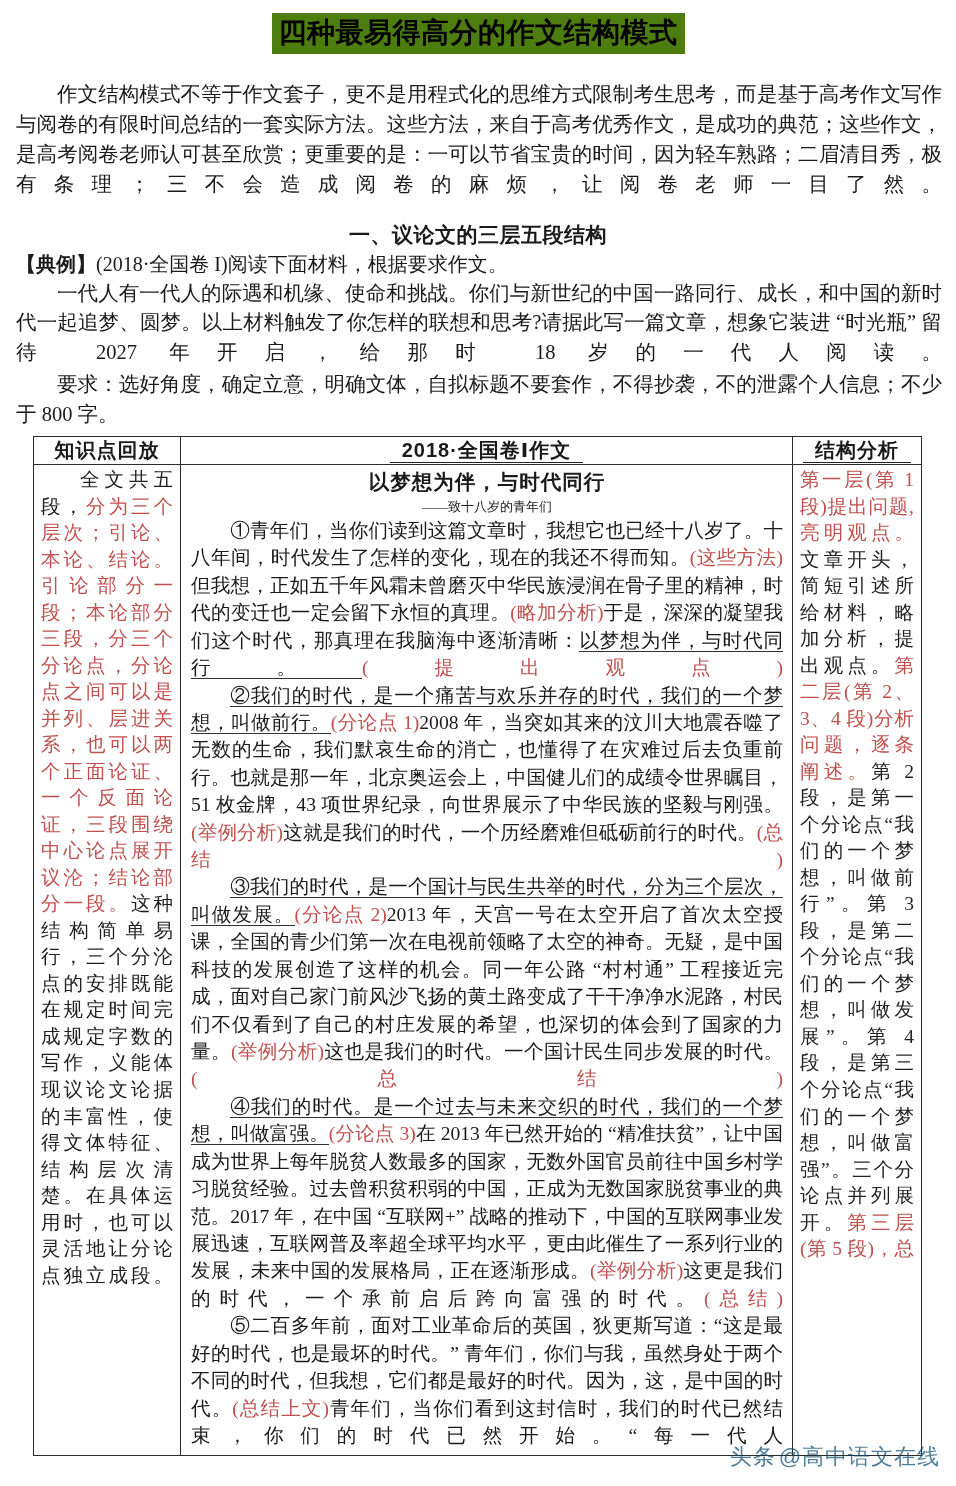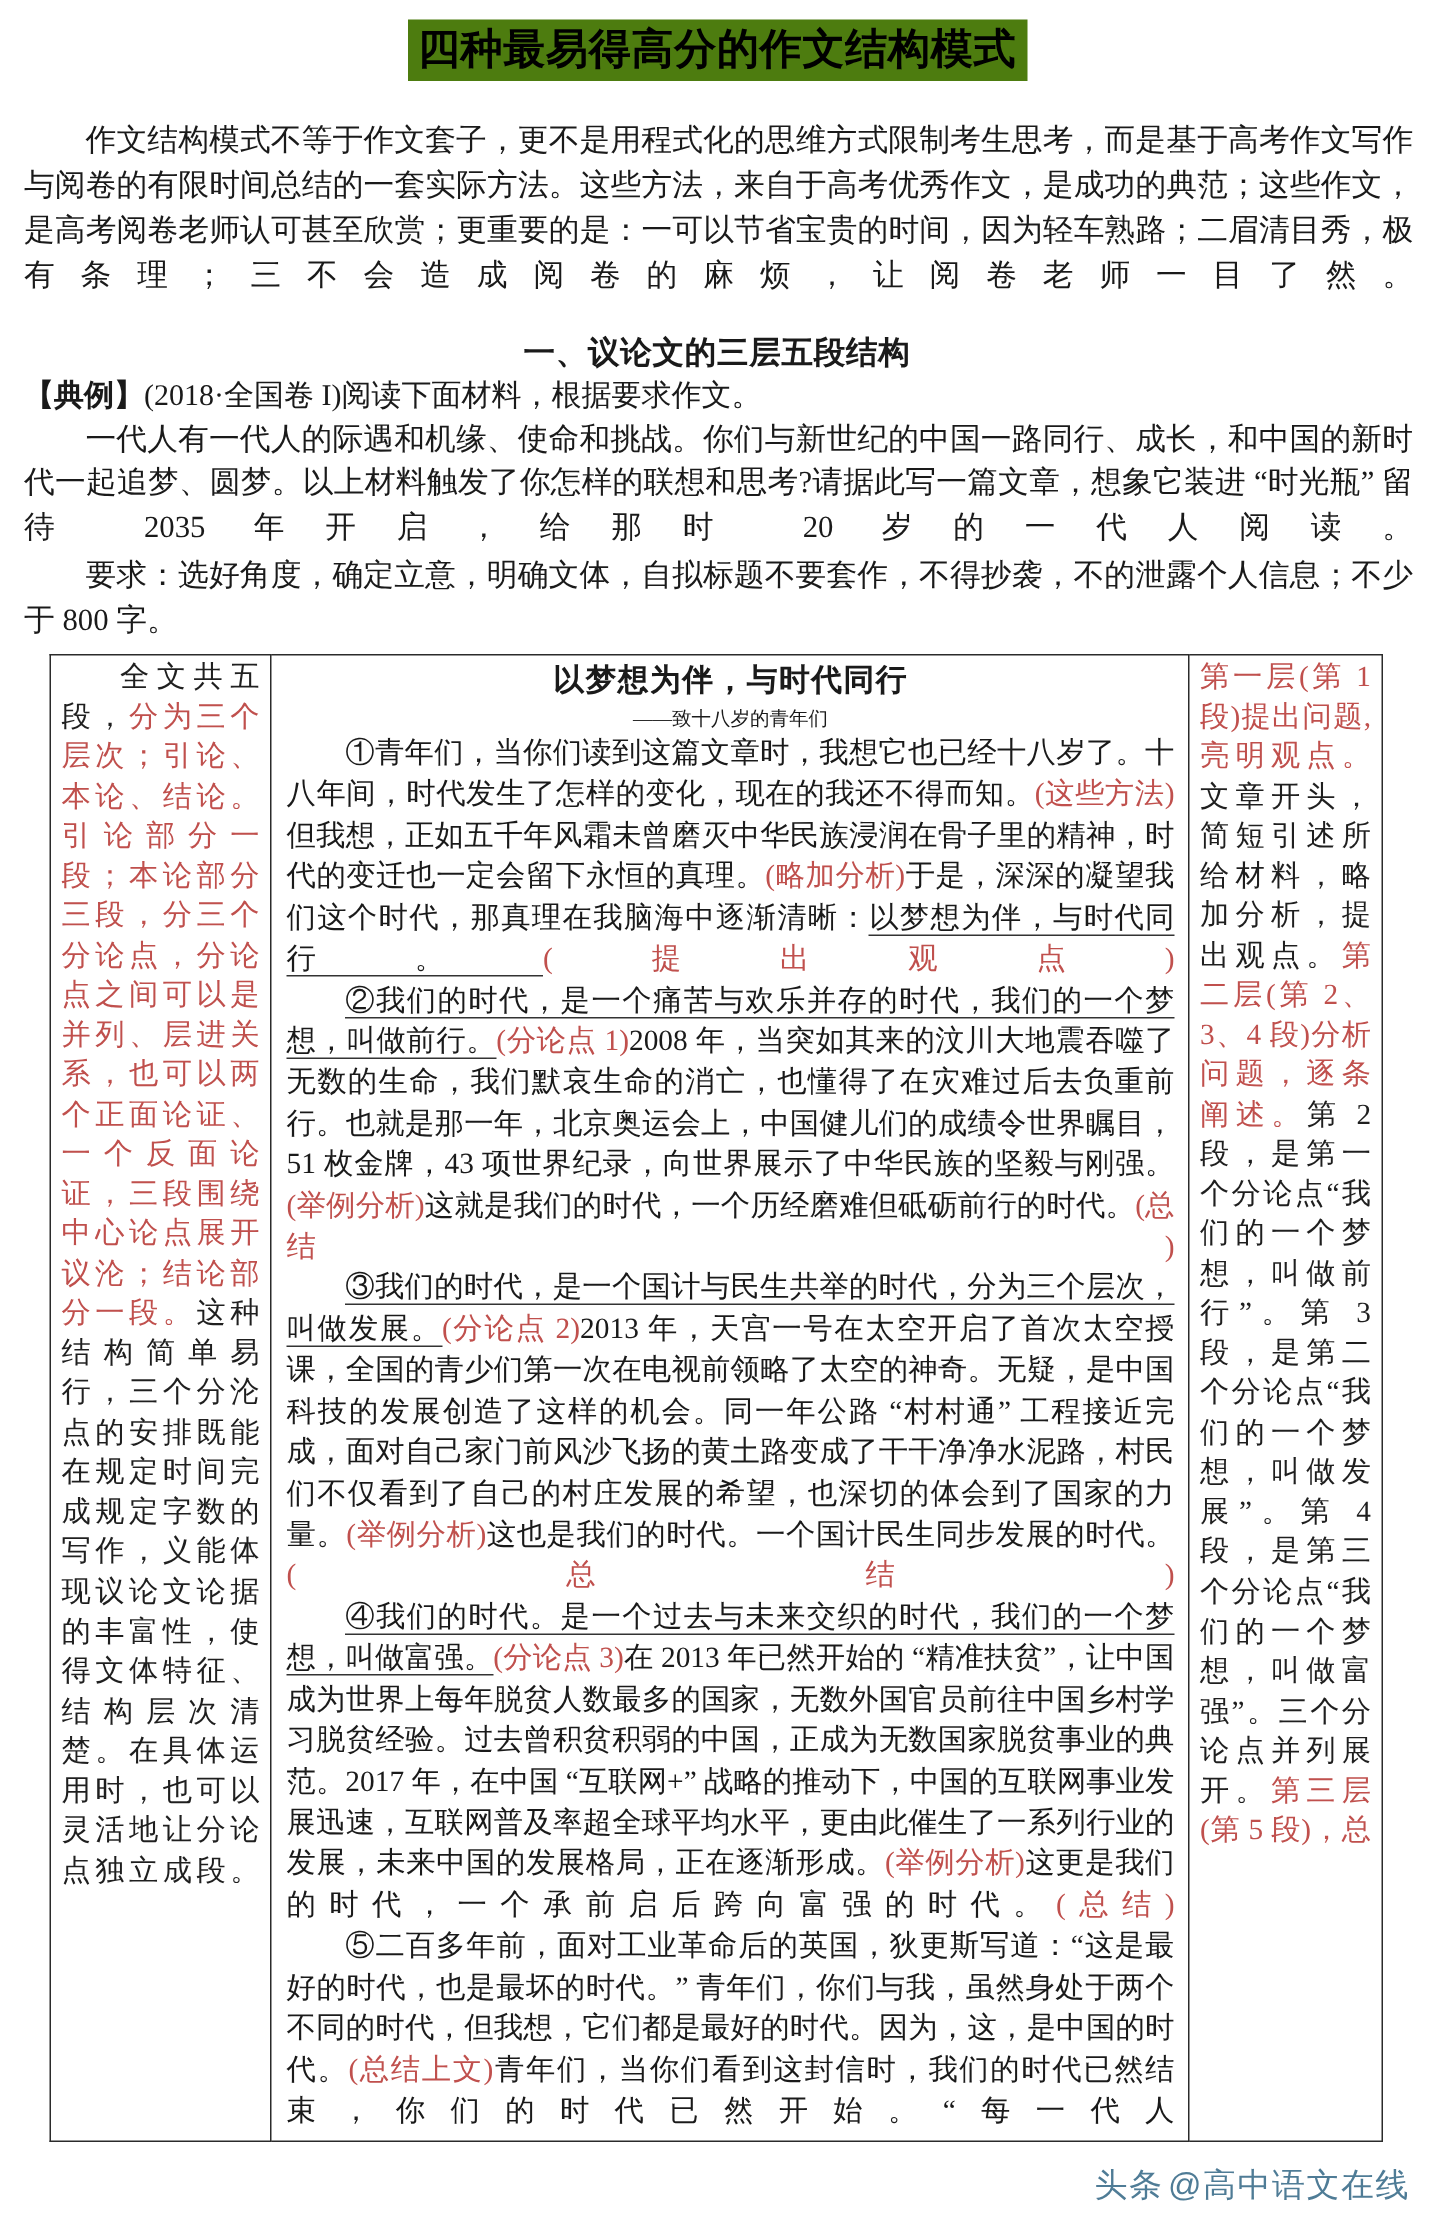--- a/index.html
+++ b/index.html
@@ -172,31 +172,36 @@
   <span class="doc-title">四种最易得高分的作文结构模式</span>
 </div>
 
 <p class="intro">作文结构模式不等于作文套子，更不是用程式化的思维方式限制考生思考，而是基于高考作文写作与阅卷的有限时间总结的一套实际方法。这些方法，来自于高考优秀作文，是成功的典范；这些作文，是高考阅卷老师认可甚至欣赏；更重要的是：一可以节省宝贵的时间，因为轻车熟路；二眉清目秀，极有条理；三不会造成阅卷的麻烦，让阅卷老师一目了然。</p>
 
 <div class="section-title">一、议论文的三层五段结构</div>
 
 <div class="prompt-line">
   <span class="lead">【典例】</span><span>(2018·全国卷 I)阅读下面材料，根据要求作文。</span>
 </div>
-<div class="prompt-body">一代人有一代人的际遇和机缘、使命和挑战。你们与新世纪的中国一路同行、成长，和中国的新时代一起追梦、圆梦。以上材料触发了你怎样的联想和思考?请据此写一篇文章，想象它装进 “时光瓶” 留待 2035 年开启，给那时 20 岁的一代人阅读。</div>
+<div class="prompt-body">一代人有一代人的际遇和机缘、使命和挑战。你们与新世纪的中国一路同行、成长，和中国的新时代一起追梦、圆梦。以上材料触发了你怎样的联想和思考?请据此写一篇文章，想象它装进 “时光瓶” 留待 2027 年开启，给那时 18 岁的一代人阅读。</div>
 <div class="prompt-req">要求：选好角度，确定立意，明确文体，自拟标题不要套作，不得抄袭，不的泄露个人信息；不少于 800 字。</div>
 
 <div class="tbl-wrap">
 <table class="main">
   <colgroup>
     <col class="col-a">
         <col class="col-b">
         <col class="col-c">
   </colgroup>
   <tbody>
+        <tr>
+    <th class="hdr"><span>知识点回放</span></th>
+    <th class="hdr"><span class="u">2018·全国卷Ⅰ作文</span></th>
+    <th class="hdr"><span class="u">结构分析</span></th>
+  </tr>
   <tr>
 
     <td>
       <div class="cell-a">
         <span class="blk">全文共五段，</span><span class="red">分为三个层次；引论、本论、结论。引论部分一段；本论部分三段，分三个分论点，分论点之间可以是并列、层进关系，也可以两个正面论证、一个反面论证，三段围绕中心论点展开议沦；结论部分一段。</span><span class="blk">这种结构简单易行，三个分沦点的安排既能在规定时间完成规定字数的写作，义能体现议论文论据的丰富性，使得文体特征、结构层次清楚。在具体运用时，也可以灵活地让分论点独立成段。</span>
       </div>
     </td>
 
     <td>
       <div class="cell-b">

